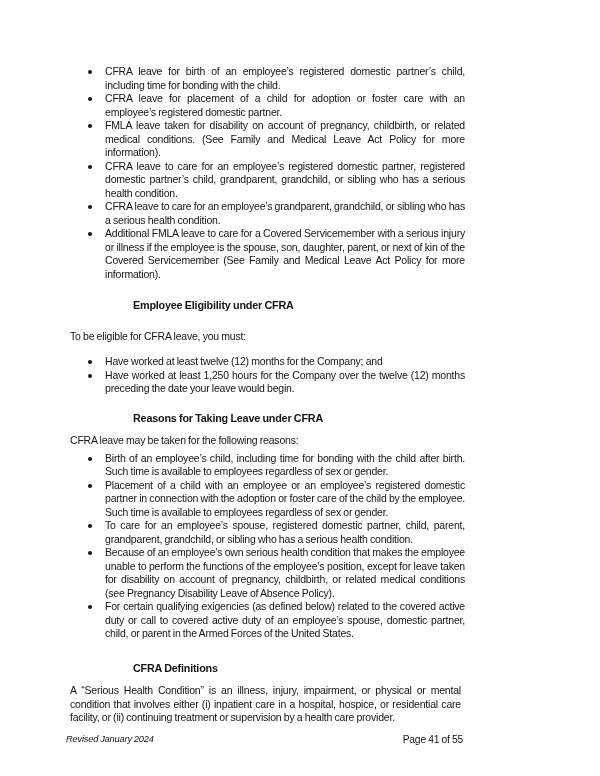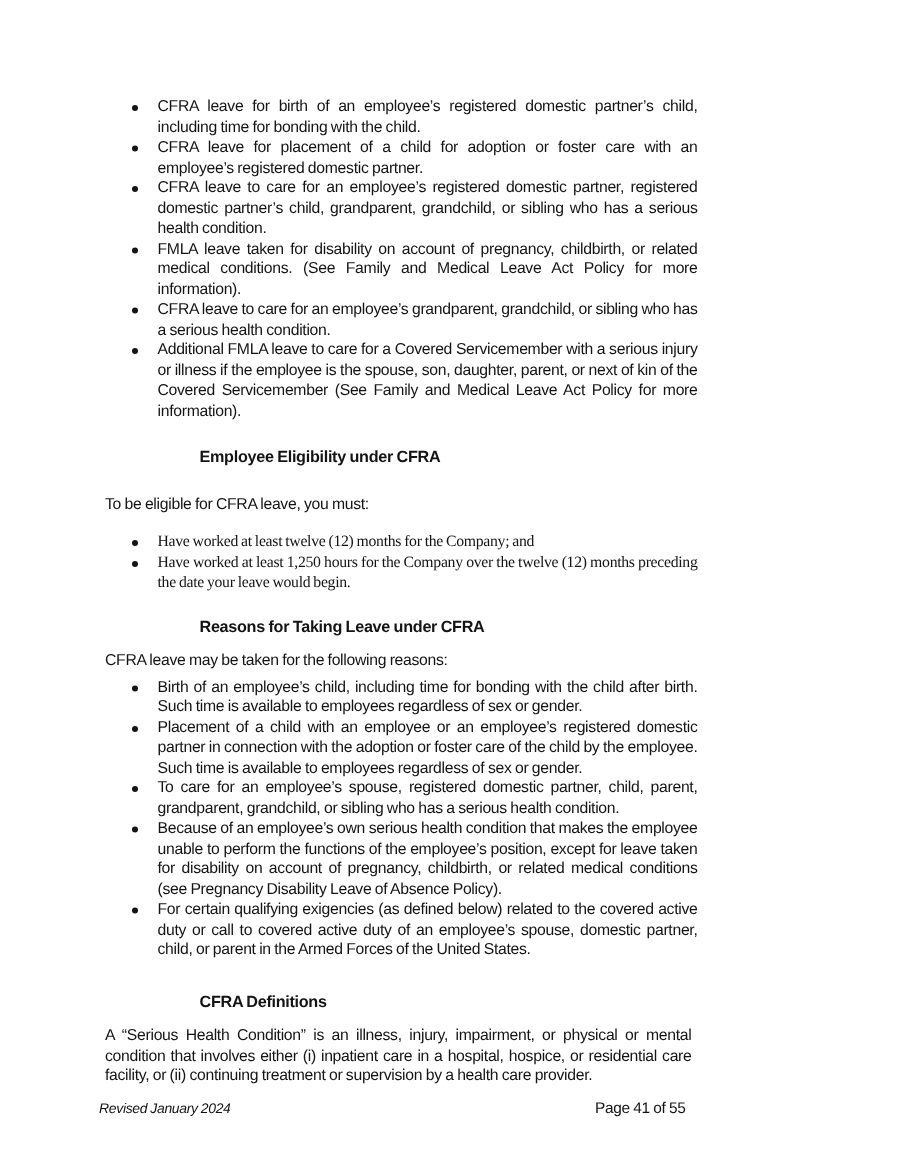--- a/index.html
+++ b/index.html
@@ -38,48 +38,48 @@
   }
   h2 {
     font-size: 10.8px;
     font-weight: 700;
     margin: 0 0 0 39px;
     letter-spacing: -0.2px;
     padding-left: 28px;
   }
   #h-elig    { margin-top: 18px; }
   #p-elig    { margin-top: 17px; }
-  #ul-elig   { margin-top: 12px; font-family: Liberation Serif, serif; }
+  #ul-elig   { margin-top: 12px; }
   #h-reasons { margin-top: 16px; }
   #p-reasons { margin-top: 9px;  }
   #ul-reasons{ margin-top: 3px;  }
   #h-def     { margin-top: 21px; }
   #p-def     { margin-top: 9px;  }
   .footer {
     position: absolute;
     left: 66px;
-    right: 76px;
+    right: 70px;
     top: 733px;
     display: flex;
     justify-content: space-between;
     align-items: flex-end;
   }
   .revised { font-style: italic; font-size: 9.3px; }
   .pageno  { font-size: 10.3px; }
 </style>
 </head>
 <body>
 
 <div class="page">
 
   <ul id="ul-intro">
     <li>CFRA leave for birth of an employee’s registered domestic partner’s child, including time for bonding with the child.</li>
     <li>CFRA leave for placement of a child for adoption or foster care with an employee’s registered domestic partner.</li>
+    <li>FMLA leave taken for disability on account of pregnancy, childbirth, or related medical conditions. (See Family and Medical Leave Act Policy for more information).</li>
     <li>CFRA leave to care for an employee’s registered domestic partner, registered domestic partner’s child, grandparent, grandchild, or sibling who has a serious health condition.</li>
-    <li>FMLA leave taken for disability on account of pregnancy, childbirth, or related medical conditions. (See Family and Medical Leave Act Policy for more information).</li>
     <li>CFRA leave to care for an employee’s grandparent, grandchild, or sibling who has a serious health condition.</li>
     <li>Additional FMLA leave to care for a Covered Servicemember with a serious injury or illness if the employee is the spouse, son, daughter, parent, or next of kin of the Covered Servicemember (See Family and Medical Leave Act Policy for more information).</li>
   </ul>
 
   <h2 id="h-elig">Employee Eligibility under CFRA</h2>
 
   <p id="p-elig">To be eligible for CFRA leave, you must:</p>
 
   <ul id="ul-elig">
     <li>Have worked at least twelve (12) months for the Company; and</li>

